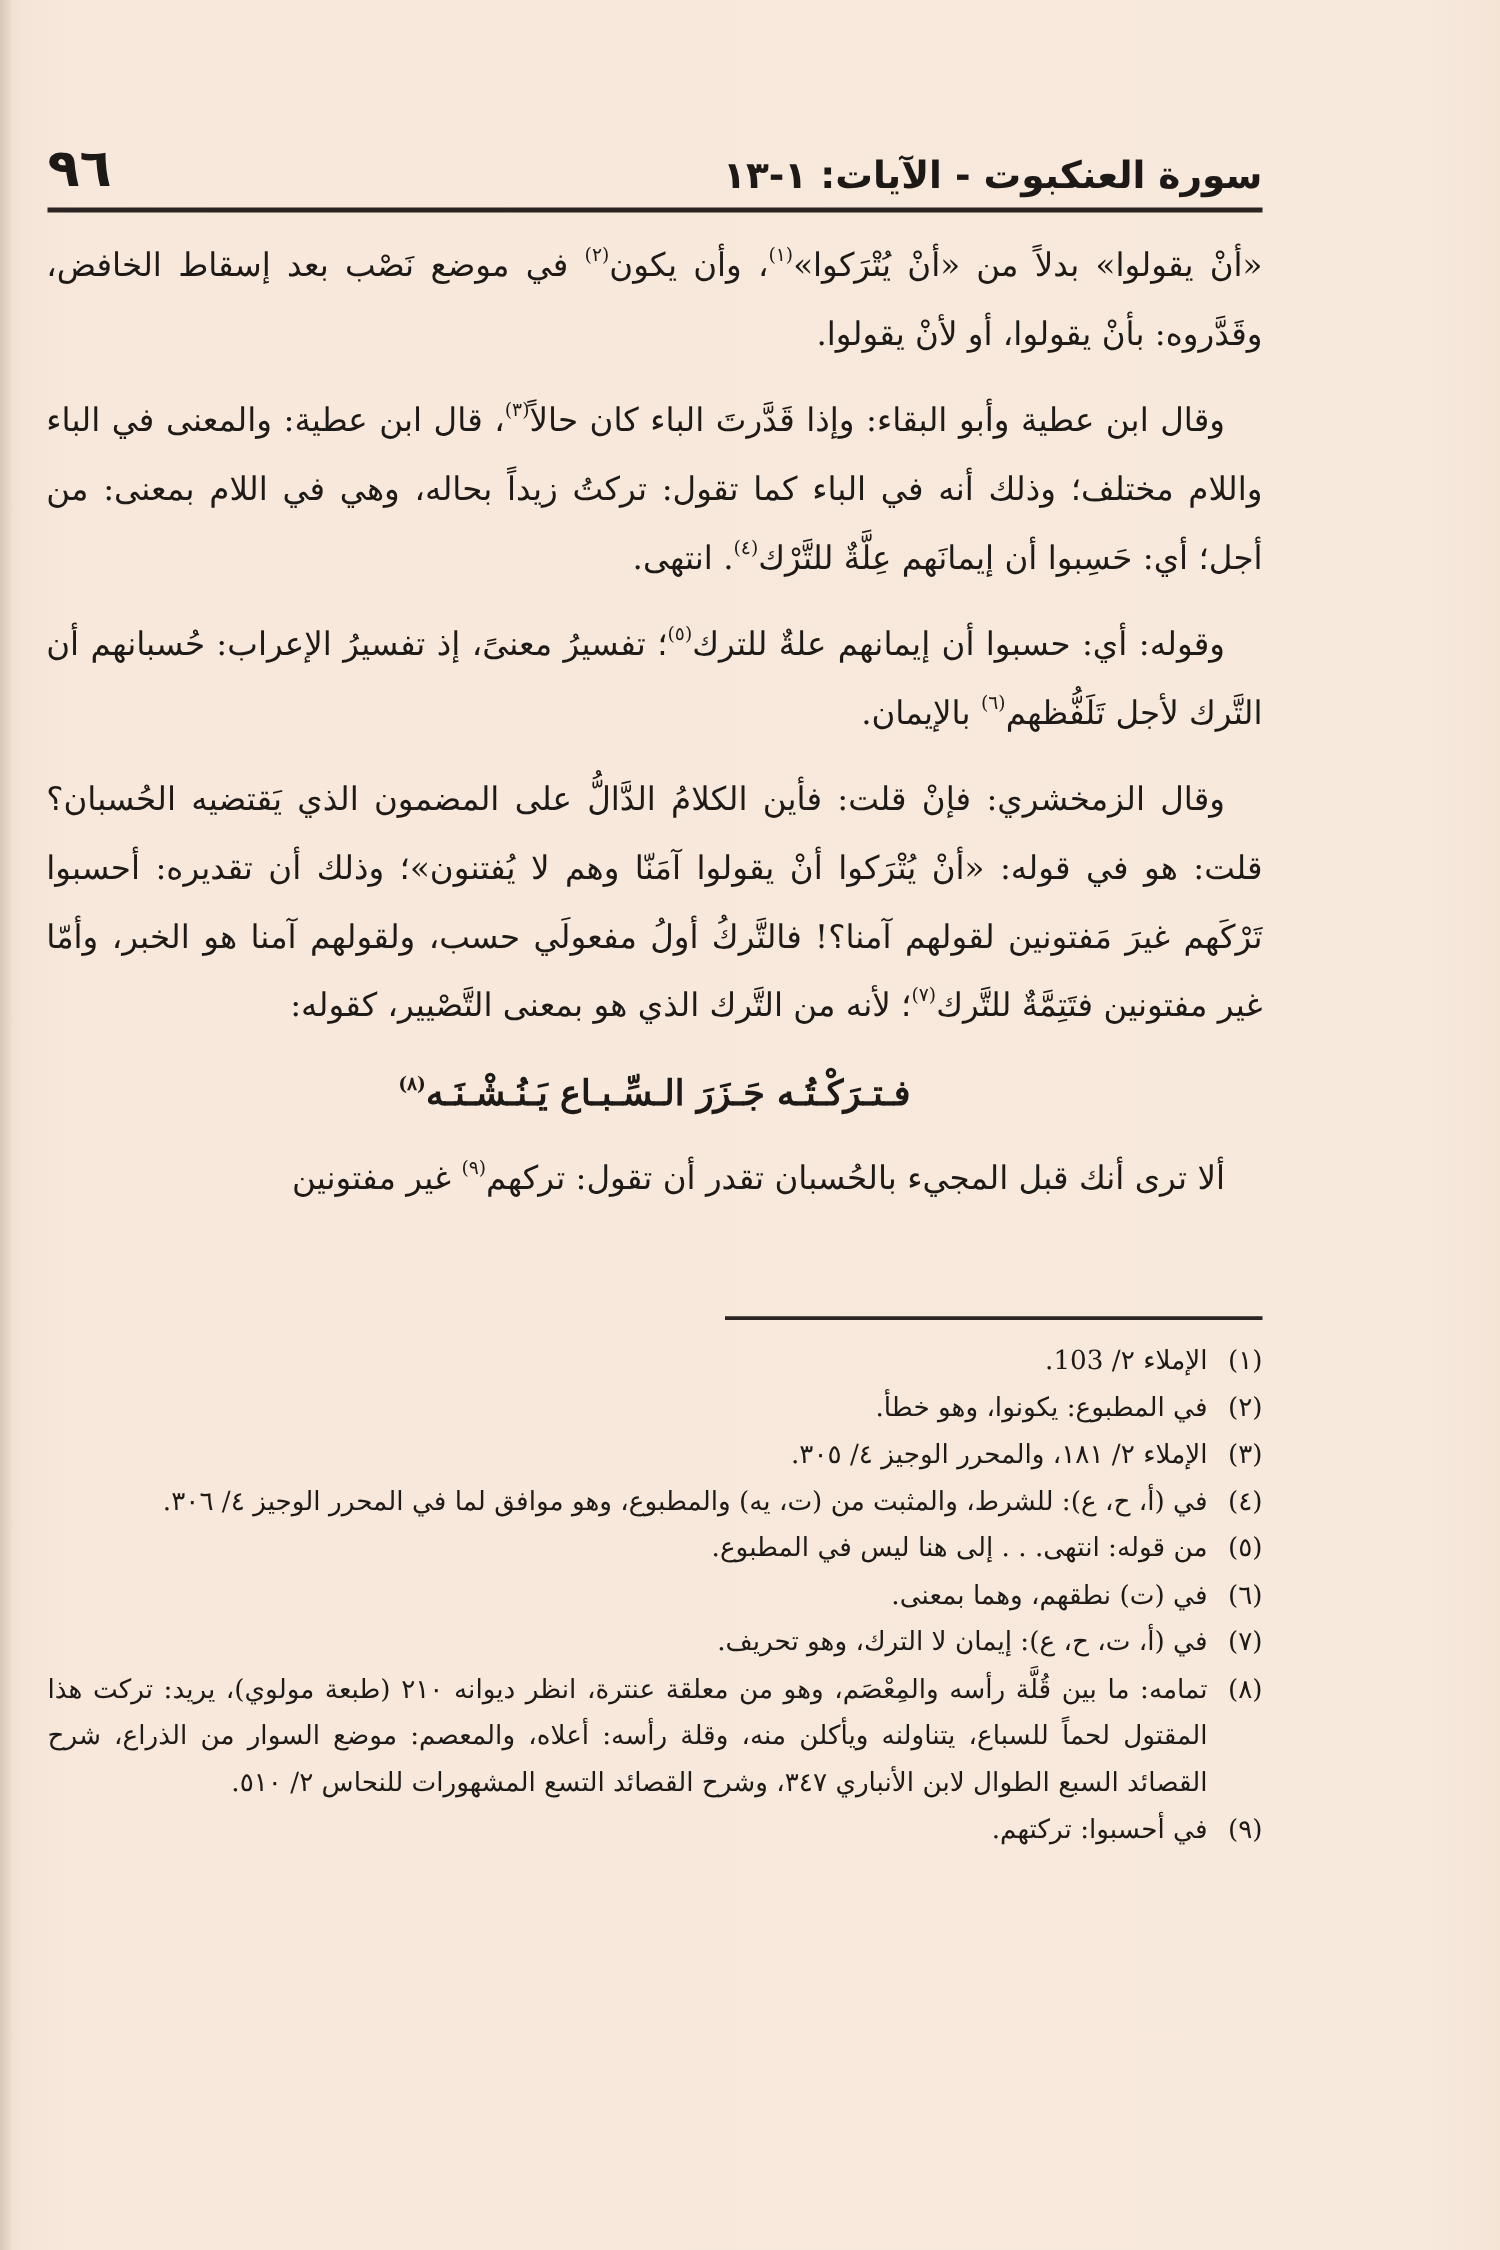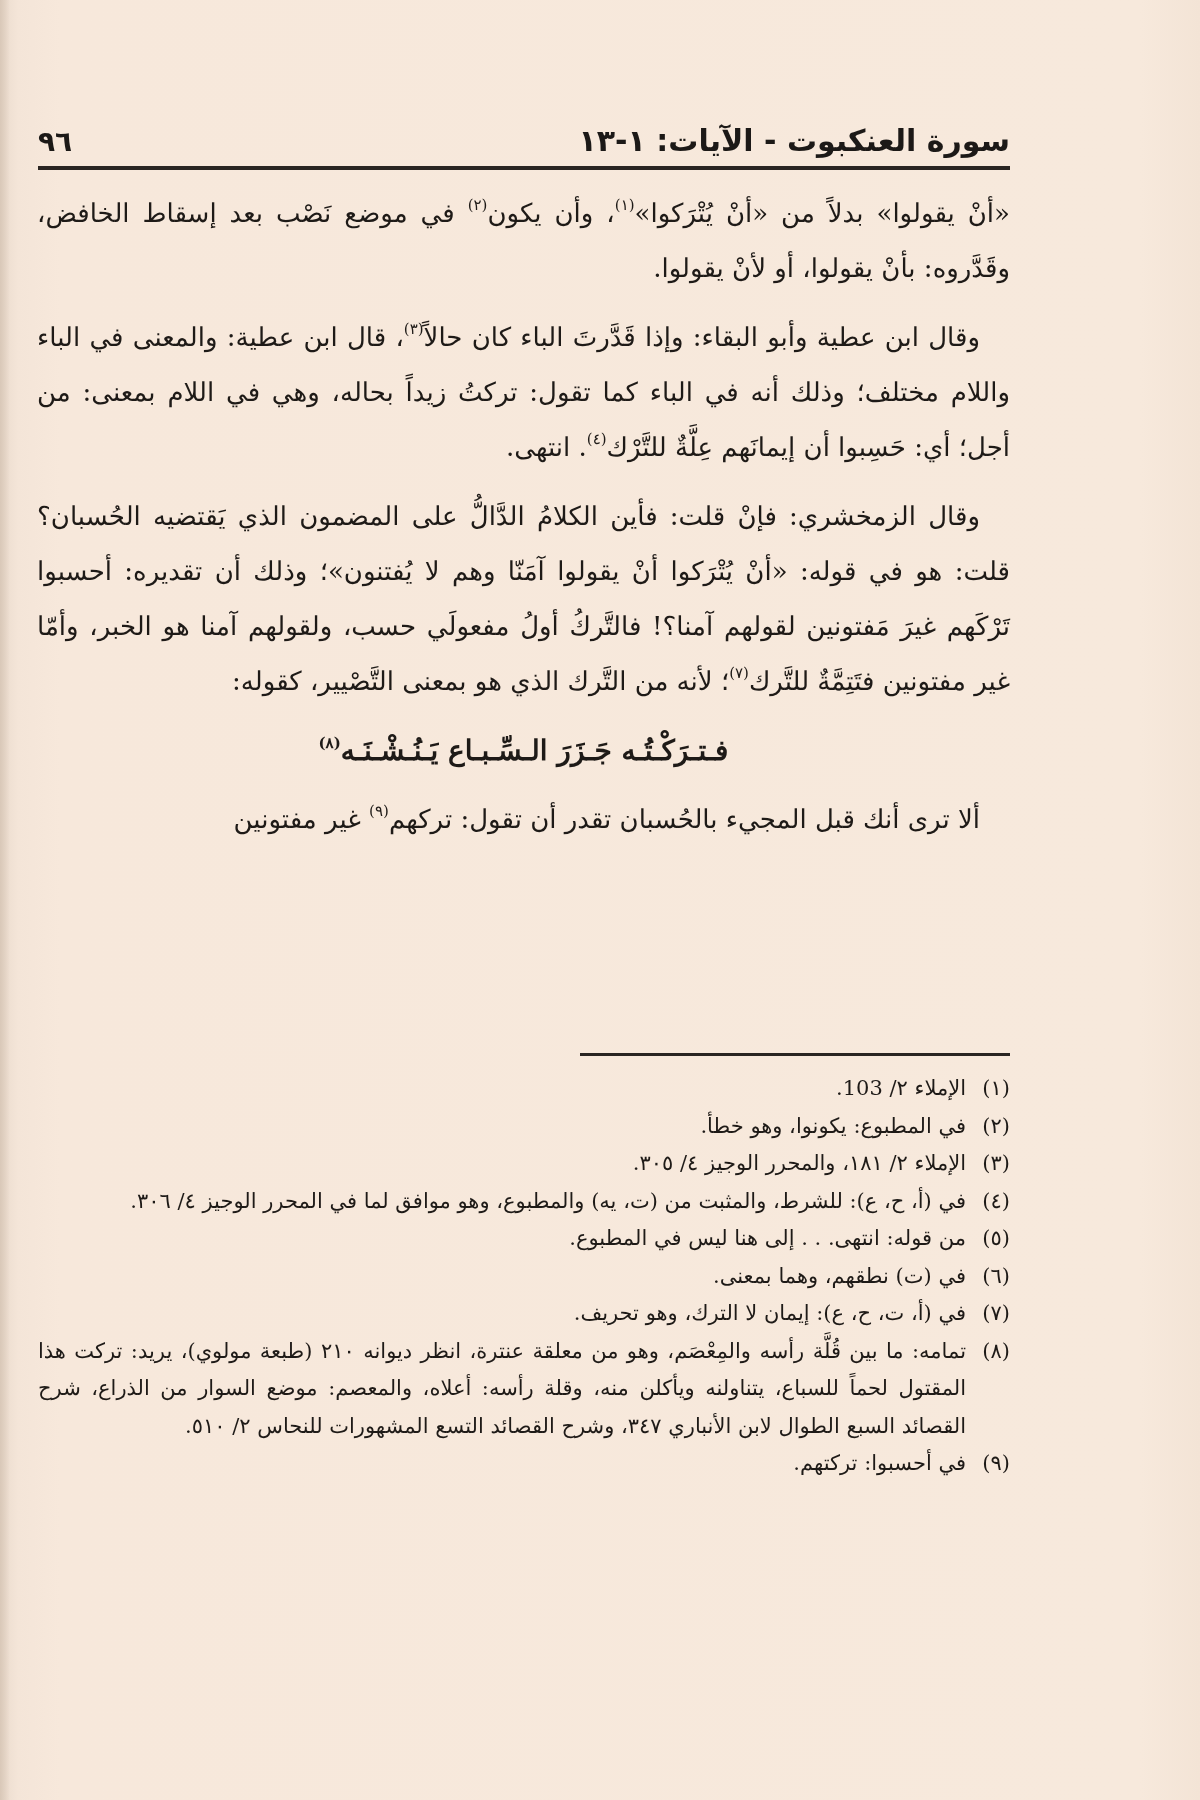--- a/index.html
+++ b/index.html
@@ -26,21 +26,21 @@
     right: 190px;
     height: 48px;
     display: flex;
     flex-direction: row;
     justify-content: space-between;
     align-items: flex-end;
   }
   .page-number {
     font-family: "DejaVu Sans", sans-serif;
     font-weight: bold;
-    font-size: 28px;
+    font-size: 42px;
     line-height: 1;
     color: #1c1917;
     margin-top: 20px;
   }
   .running-title {
     font-family: "DejaVu Sans", sans-serif;
     font-weight: bold;
     font-size: 30px;
     line-height: 1;
     color: #1c1917;
@@ -139,20 +139,23 @@
   <div class="head-rule"></div>
 
   <div class="body-text">
     <p class="para cont">
       <span>«أنْ يقولوا» بدلاً من «أنْ يُتْرَكوا»</span><sup class="fn">(١)</sup><span>، وأن يكون</span><sup class="fn">(٢)</sup><span> في موضع نَصْب بعد إسقاط الخافض، وقَدَّروه: بأنْ يقولوا، أو لأنْ يقولوا.</span>
     </p>
     <p class="para indent">
       <span>وقال ابن عطية وأبو البقاء: وإذا قَدَّرتَ الباء كان حالاً</span><sup class="fn">(٣)</sup><span>، قال ابن عطية: والمعنى في الباء واللام مختلف؛ وذلك أنه في الباء كما تقول: تركتُ زيداً بحاله، وهي في اللام بمعنى: من أجل؛ أي: حَسِبوا أن إيمانَهم عِلَّةٌ للتَّرْك</span><sup class="fn">(٤)</sup><span>. انتهى.</span>
     </p>
     <p class="para indent">
+      <span>وقوله: أي: حسبوا أن إيمانهم علةٌ للترك</span><sup class="fn">(٥)</sup><span>؛ تفسيرُ معنىً، إذ تفسيرُ الإعراب: حُسبانهم أن التَّرك لأجل تَلَفُّظهم</span><sup class="fn">(٦)</sup><span> بالإيمان.</span>
+    </p>
+    <p class="para indent">
       <span>وقال الزمخشري: فإنْ قلت: فأين الكلامُ الدَّالُّ على المضمون الذي يَقتضيه الحُسبان؟ قلت: هو في قوله: «أنْ يُتْرَكوا أنْ يقولوا آمَنّا وهم لا يُفتنون»؛ وذلك أن تقديره: أحسبوا تَرْكَهم غيرَ مَفتونين لقولهم آمنا؟! فالتَّركُ أولُ مفعولَي حسب، ولقولهم آمنا هو الخبر، وأمّا غير مفتونين فتَتِمَّةٌ للتَّرك</span><sup class="fn">(٧)</sup><span>؛ لأنه من التَّرك الذي هو بمعنى التَّصْيير، كقوله:</span>
     </p>
     <p class="para verse">
       <span>فـتـرَكْـتُـه جَـزَرَ الـسِّـبـاع يَـنُـشْـنَـه</span><sup class="fn">(٨)</sup>
     </p>
     <p class="para indent">
       <span>ألا ترى أنك قبل المجيء بالحُسبان تقدر أن تقول: تركهم</span><sup class="fn">(٩)</sup><span> غير مفتونين</span>
     </p>
   </div>
 

